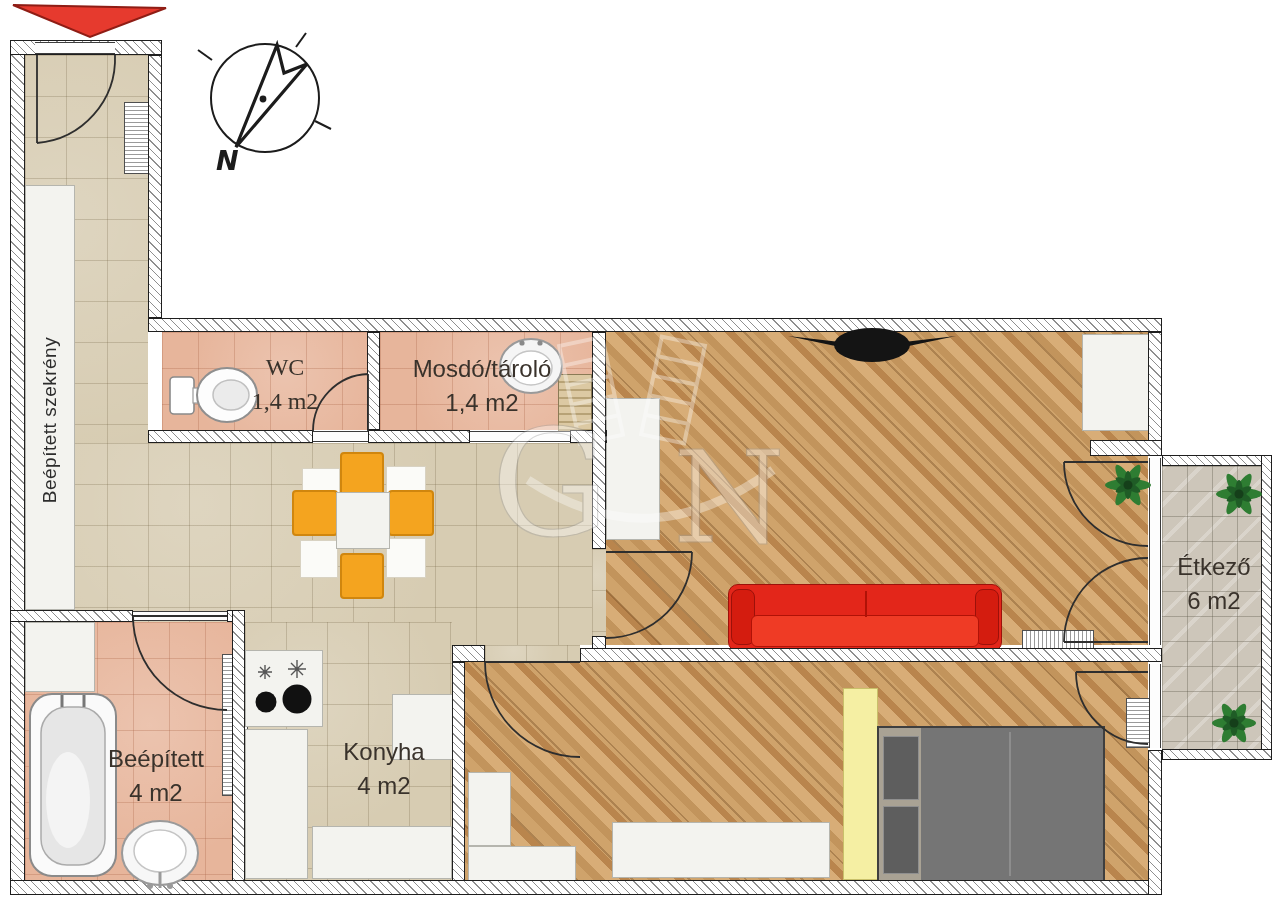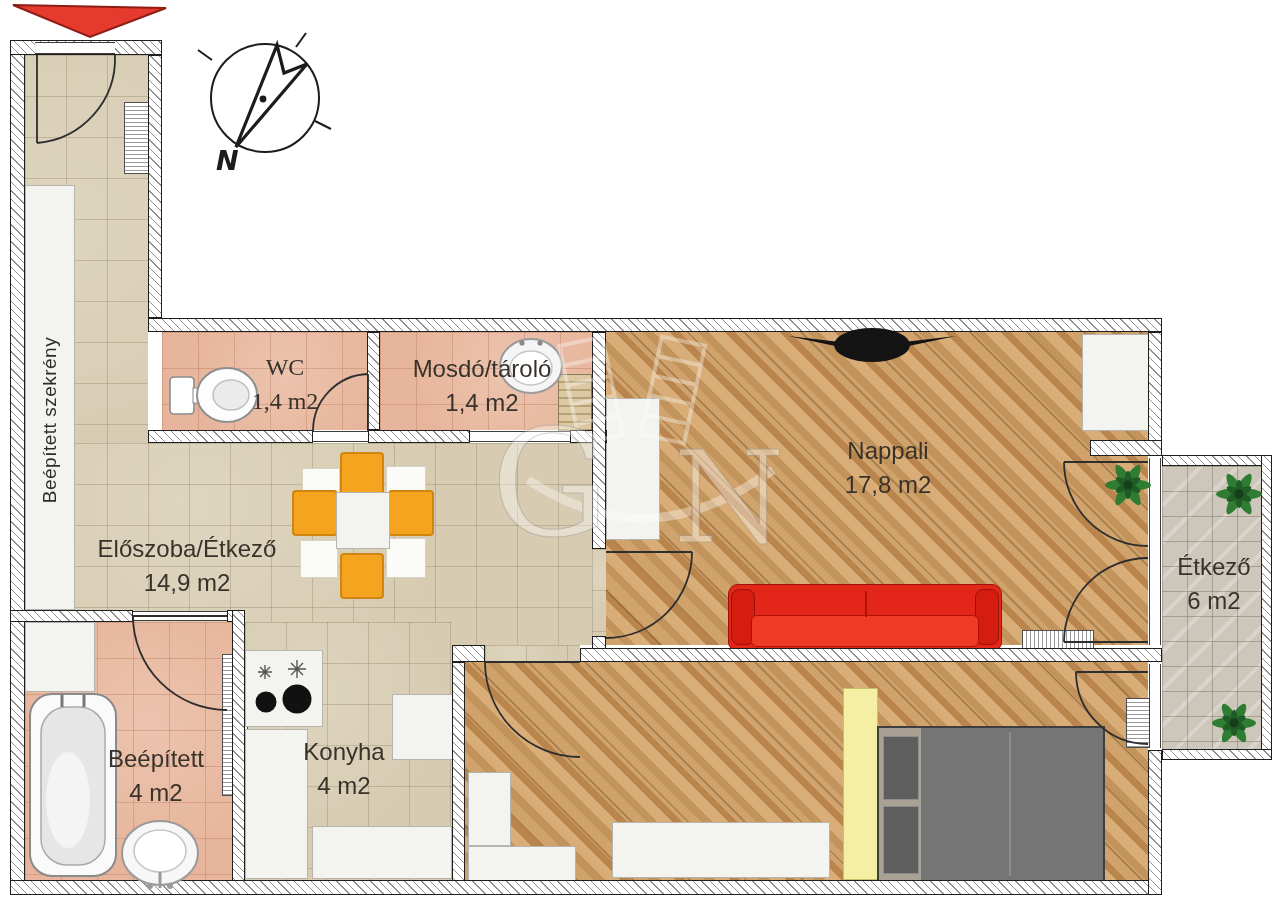--- a/index.html
+++ b/index.html
@@ -296,35 +296,27 @@
   </div>
 
   <div class="rlabel" style="left:285px;top:384px;font-family:Liberation Serif, serif;">
     <div>WC</div>
     <div>1,4 m2</div>
   </div>
   <div class="rlabel" style="left:482px;top:386px;">
     <div>Mosdó/tároló</div>
     <div>1,4 m2</div>
   </div>
-  <div class="rlabel" style="left:888px;top:468px;">
-    <div>Nappali</div>
-    <div>17,8 m2</div>
-  </div>
-  <div class="rlabel" style="left:187px;top:566px;">
-    <div>Előszoba/Étkező</div>
-    <div>14,9 m2</div>
-  </div>
   <div class="rlabel" style="left:1214px;top:584px;">
     <div>Étkező</div>
     <div>6 m2</div>
   </div>
   <div class="rlabel" style="left:156px;top:776px;">
     <div>Beépített</div>
     <div>4 m2</div>
   </div>
-  <div class="rlabel" style="left:344px;top:769px;">
+  <div class="rlabel" style="left:384px;top:769px;">
     <div>Konyha</div>
     <div>4 m2</div>
   </div>
   <div class="vlabel" style="left:50px;top:420px;">Beépített szekrény</div>
 
 </div>
 
 </body></html>

